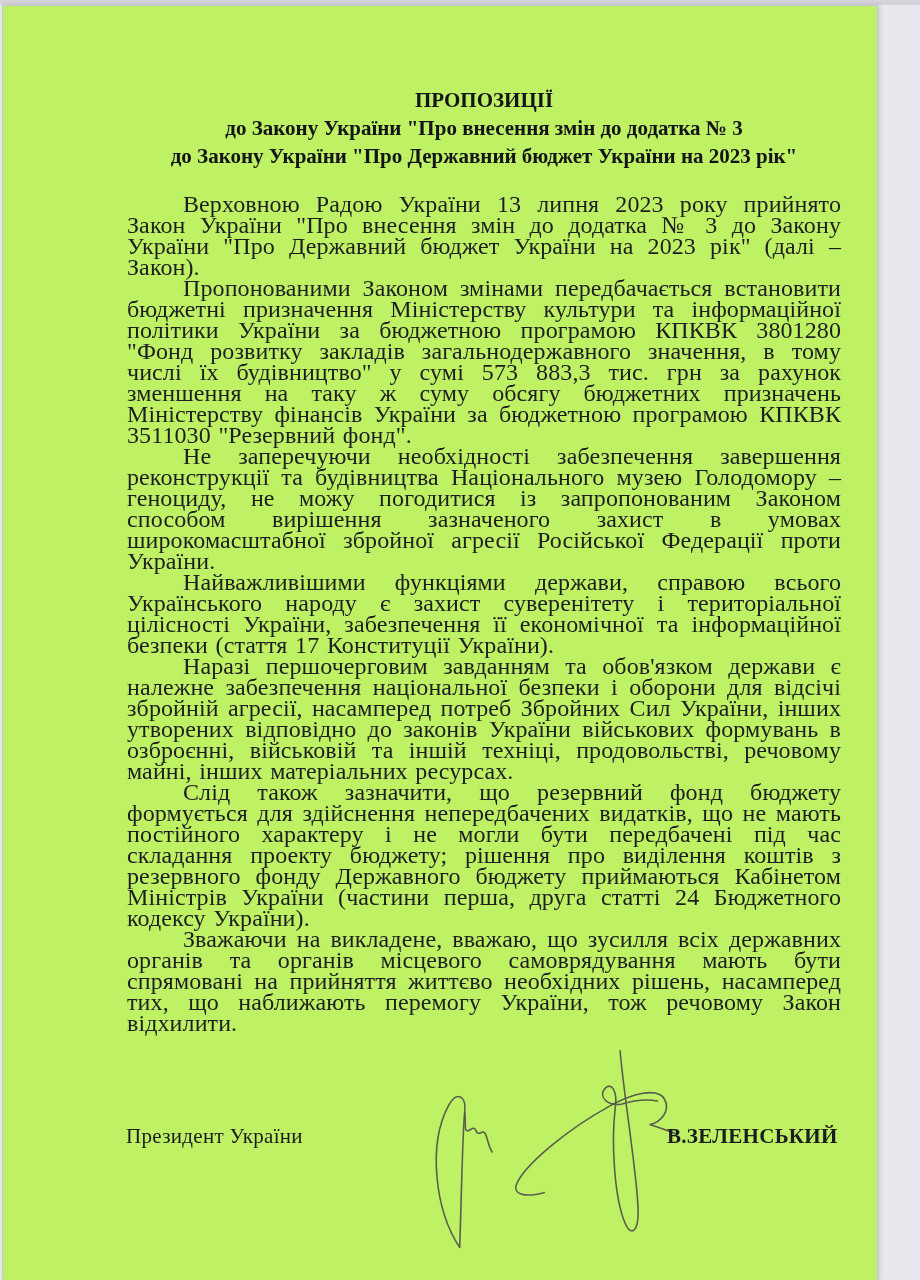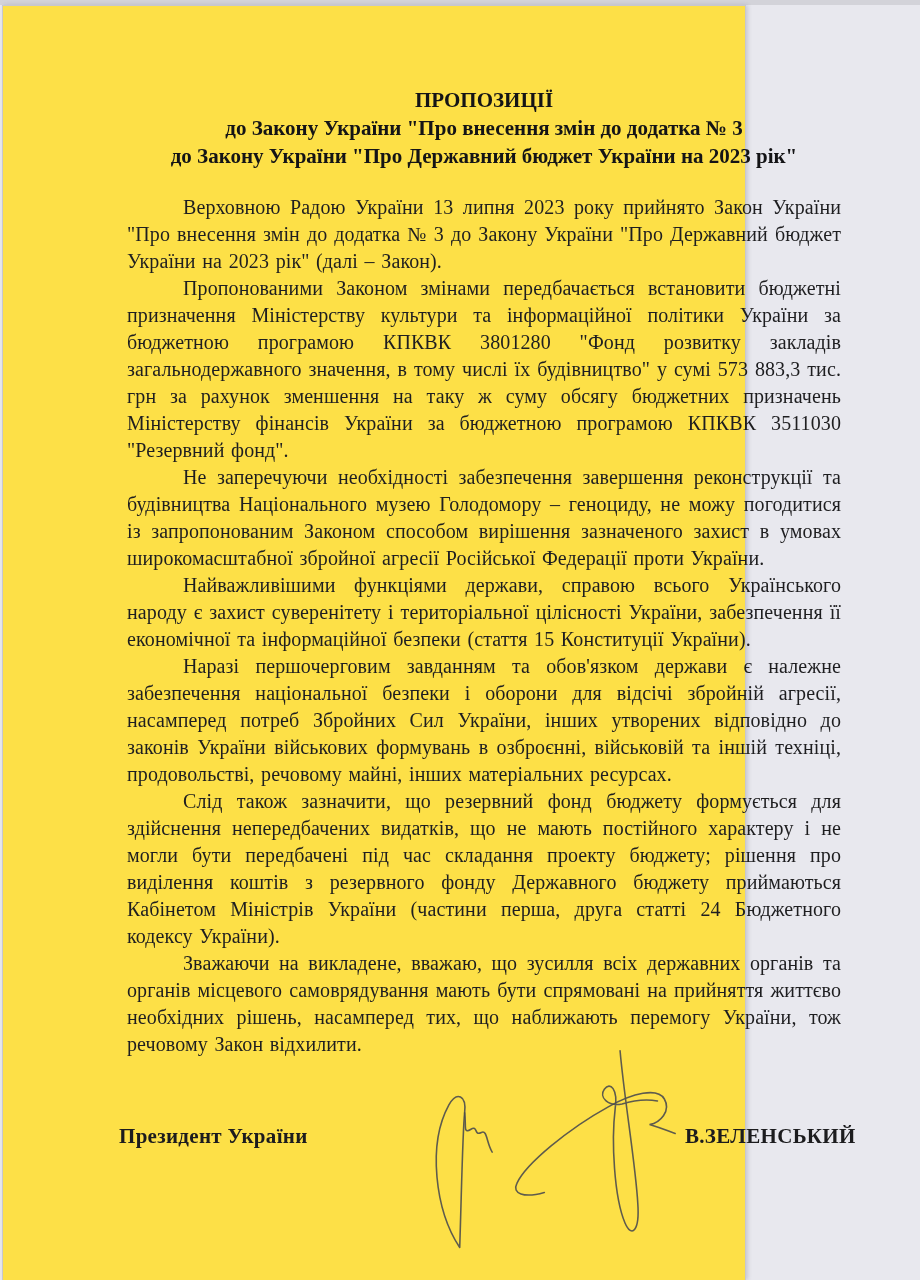--- a/index.html
+++ b/index.html
@@ -18,23 +18,23 @@
   .top-strip {
     position: absolute;
     left: 0; top: 0;
     width: 920px; height: 5px;
     background: #d3d3d9;
   }
   .page {
     position: absolute;
     left: 2px;
     top: 5px;
-    width: 744px;
+    width: 876px;
     height: 1275px;
-    background: #fde047;
+    background: #bef264;
     border: 1px solid #c7c7cd;
     border-bottom: none;
     box-shadow: 2px 0 4px rgba(60,60,80,0.18);
     box-sizing: border-box;
   }
   .content {
     position: absolute;
     left: 124px;
     top: 80px;
     width: 714px;
@@ -47,39 +47,39 @@
     color: #141416;
   }
   .heading .title-line {
     margin: 0;
   }
   .body-text {
     margin-top: 24px;
   }
   .body-text p {
     margin: 0;
-    font-size: 20px;
-    line-height: 27px;
+    font-size: 24px;
+    line-height: 21px;
     text-align: justify;
     text-indent: 56px;
     letter-spacing: 0.1px;
     word-spacing: 1.5px;
     color: #1e1e20;
   }
   .sig-role {
     position: absolute;
-    left: 116px;
+    left: 123px;
     top: 1118px;
-    font-weight: bold;
+    font-weight: normal;
     font-size: 21px;
     letter-spacing: 0.3px;
   }
   .sig-name {
     position: absolute;
-    left: 682px;
+    left: 664px;
     top: 1118px;
     font-weight: bold;
     font-size: 21px;
     letter-spacing: 0.3px;
   }
   .signature-svg {
     position: absolute;
     left: 416px;
     top: 1032px;
     width: 290px;
@@ -105,21 +105,21 @@
     <div class="heading">
       <p class="title-line">ПРОПОЗИЦІЇ</p>
       <p class="title-line">до Закону України "Про внесення змін до додатка № 3</p>
       <p class="title-line">до Закону України "Про Державний бюджет України на 2023 рік"</p>
     </div>
 
     <div class="body-text">
       <p>Верховною Радою України 13 липня 2023 року прийнято Закон України "Про внесення змін до додатка № 3 до Закону України "Про Державний бюджет України на 2023 рік" (далі – Закон).</p>
       <p>Пропонованими Законом змінами передбачається встановити бюджетні призначення Міністерству культури та інформаційної політики України за бюджетною програмою КПКВК 3801280 "Фонд розвитку закладів загальнодержавного значення, в тому числі їх будівництво" у сумі 573 883,3 тис. грн за рахунок зменшення на таку ж суму обсягу бюджетних призначень Міністерству фінансів України за бюджетною програмою КПКВК 3511030 "Резервний фонд".</p>
       <p>Не заперечуючи необхідності забезпечення завершення реконструкції та будівництва Національного музею Голодомору – геноциду, не можу погодитися із запропонованим Законом способом вирішення зазначеного захист в умовах широкомасштабної збройної агресії Російської Федерації проти України.</p>
-      <p>Найважливішими функціями держави, справою всього Українського народу є захист суверенітету і територіальної цілісності України, забезпечення її економічної та інформаційної безпеки (стаття 15 Конституції України).</p>
+      <p>Найважливішими функціями держави, справою всього Українського народу є захист суверенітету і територіальної цілісності України, забезпечення її економічної та інформаційної безпеки (стаття 17 Конституції України).</p>
       <p>Наразі першочерговим завданням та обов'язком держави є належне забезпечення національної безпеки і оборони для відсічі збройній агресії, насамперед потреб Збройних Сил України, інших утворених відповідно до законів України військових формувань в озброєнні, військовій та іншій техніці, продовольстві, речовому майні, інших матеріальних ресурсах.</p>
       <p>Слід також зазначити, що резервний фонд бюджету формується для здійснення непередбачених видатків, що не мають постійного характеру і не могли бути передбачені під час складання проекту бюджету; рішення про виділення коштів з резервного фонду Державного бюджету приймаються Кабінетом Міністрів України (частини перша, друга статті 24 Бюджетного кодексу України).</p>
       <p>Зважаючи на викладене, вважаю, що зусилля всіх державних органів та органів місцевого самоврядування мають бути спрямовані на прийняття життєво необхідних рішень, насамперед тих, що наближають перемогу України, тож речовому Закон відхилити.</p>
     </div>
 
   </div>
 
   <div class="sig-role">Президент України</div>
 
   <svg class="signature-svg" viewBox="0 0 290 246" aria-hidden="true">

